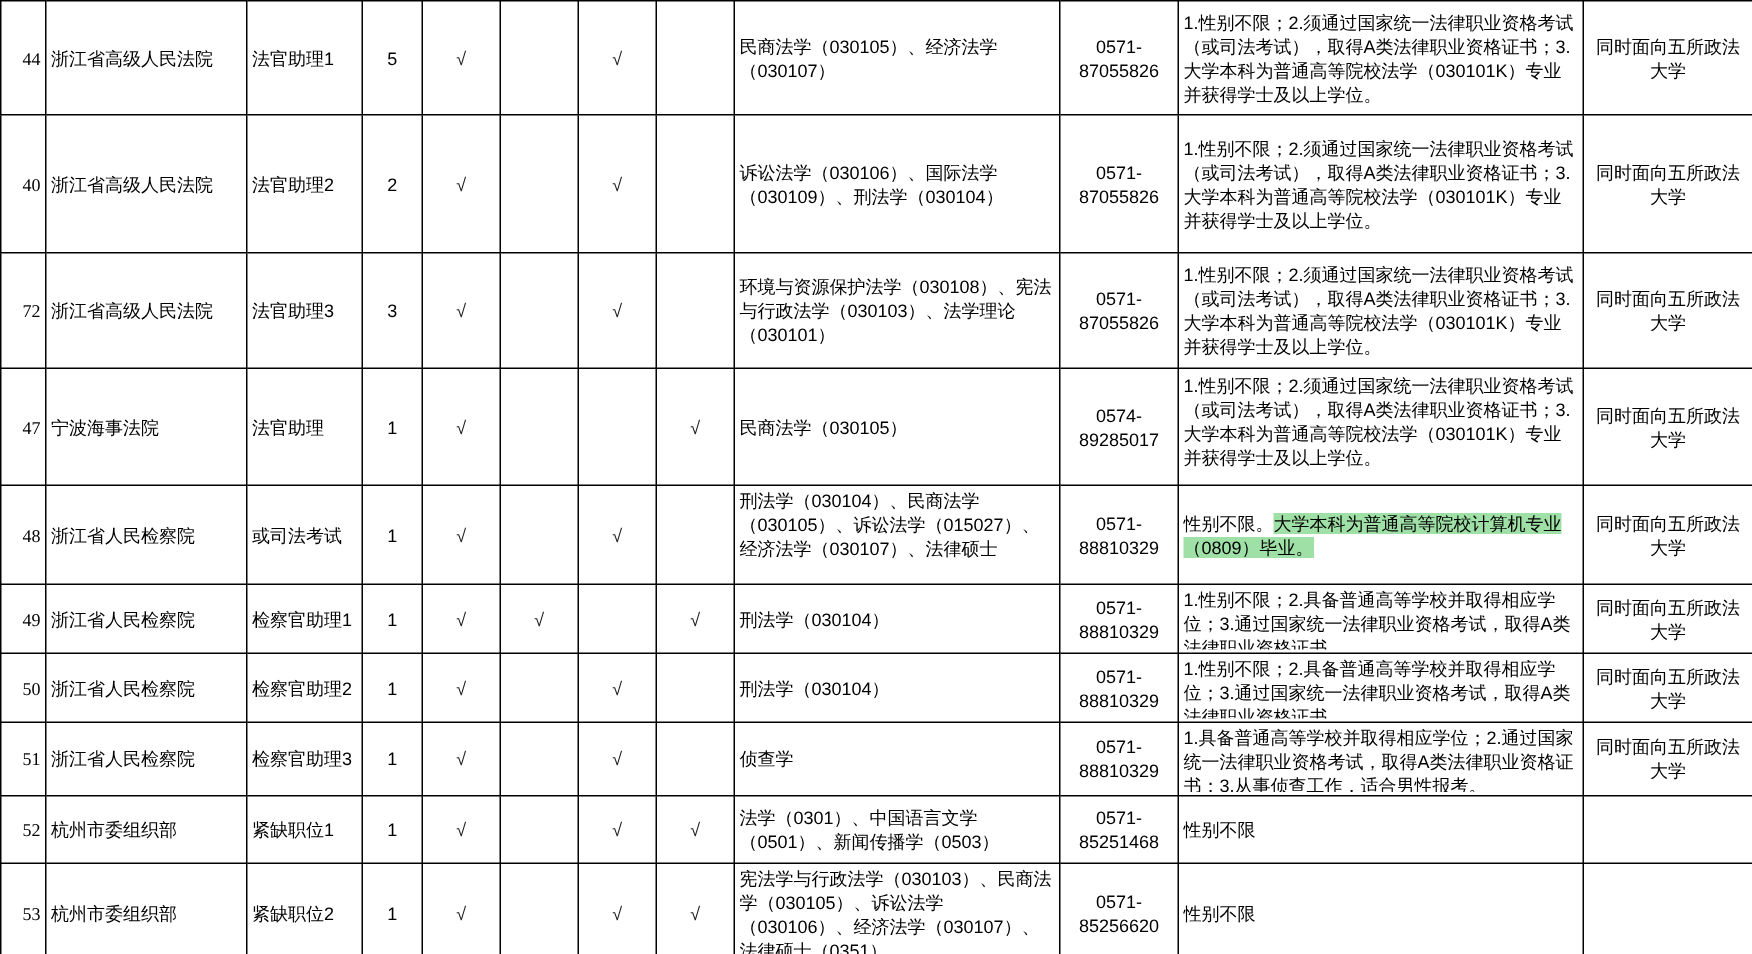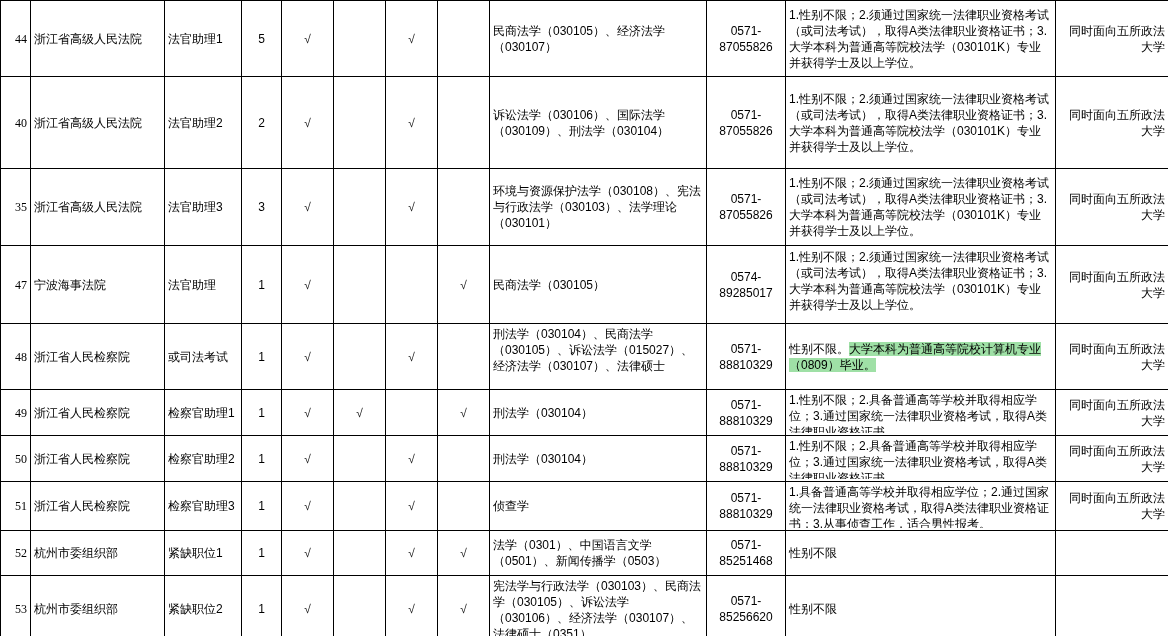--- a/index.html
+++ b/index.html
@@ -73,21 +73,21 @@
     font-size: 12px;
     line-height: 16px;
   }
   td.req {
     text-align: left;
     font-size: 12px;
     line-height: 16px;
     position: relative;
   }
   td.note {
-    text-align: right;
+    text-align: center;
     font-size: 12px;
     line-height: 16px;
     padding-left: 2px;
   }
   .clip {
     display: block;
     overflow: hidden;
   }
   .u-red {
     text-decoration-color: #d22;
@@ -141,21 +141,21 @@
     <td class="mark"></td>
     <td class="mark">√</td>
     <td class="mark"></td>
     <td class="major">诉讼法学（030106）、国际法学（030109）、刑法学（030104）</td>
     <td class="tel">0571-87055826</td>
     <td class="req">1.性别不限；2.须通过国家统一法律职业资格考试（或司法考试），取得A类法律职业资格证书；3.大学本科为普通高等院校法学（030101K）专业并获得学士及以上学位。</td>
     <td class="note">同时面向五所政法大学</td>
   </tr>
 
   <tr style="height:77px">
-    <td class="idx">35</td>
+    <td class="idx">72</td>
     <td class="org">浙江省高级人民法院</td>
     <td class="post">法官助理3</td>
     <td class="num">3</td>
     <td class="mark">√</td>
     <td class="mark"></td>
     <td class="mark">√</td>
     <td class="mark"></td>
     <td class="major">环境与资源保护法学（030108）、宪法与行政法学（030103）、法学理论（030101）</td>
     <td class="tel">0571-87055826</td>
     <td class="req">1.性别不限；2.须通过国家统一法律职业资格考试（或司法考试），取得A类法律职业资格证书；3.大学本科为普通高等院校法学（030101K）专业并获得学士及以上学位。</td>

